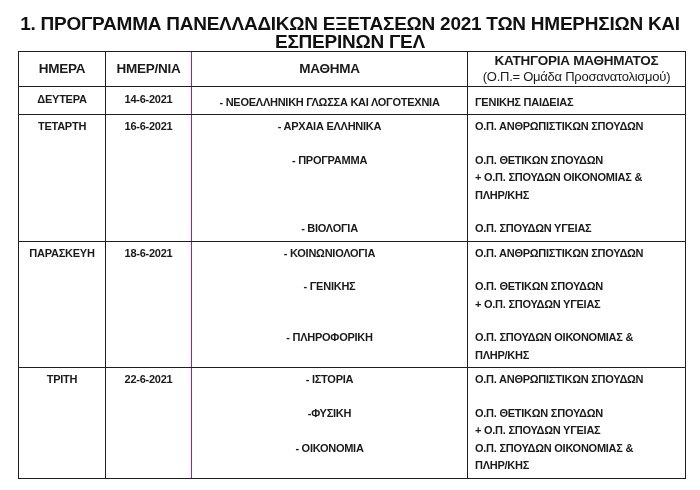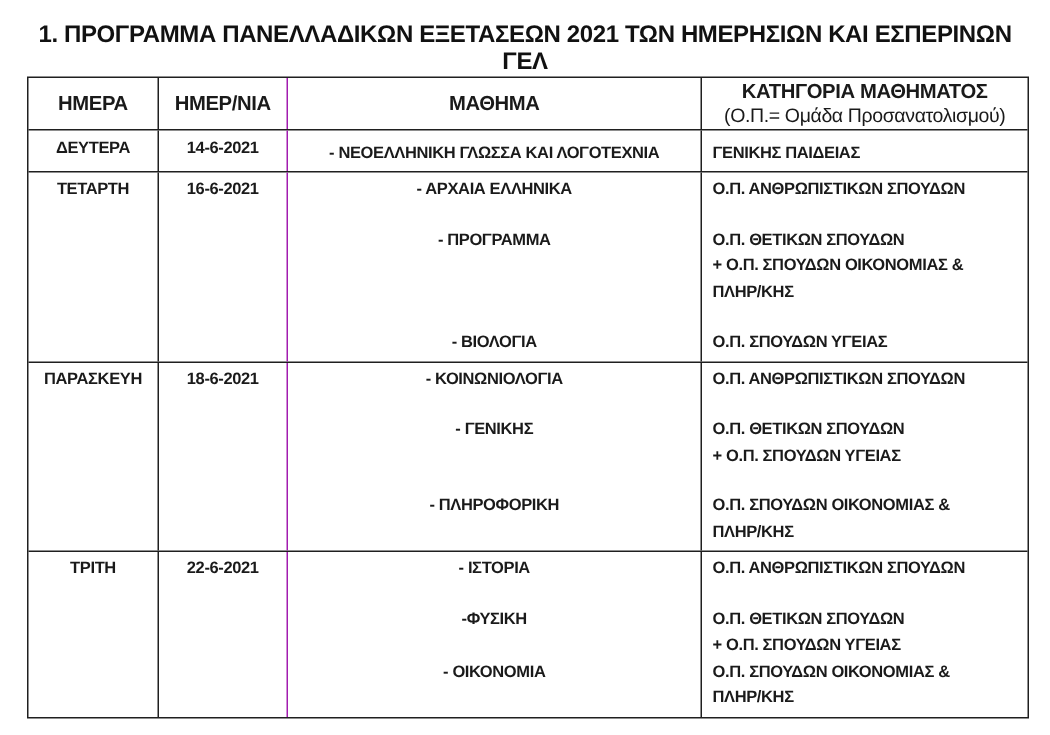--- a/index.html
+++ b/index.html
@@ -3,21 +3,21 @@
 <meta charset="utf-8">
 <style>
   html,body{margin:0;padding:0;background:#ffffff;}
   .page{
     position:relative;width:700px;height:490px;background:#ffffff;
     font-family:"Liberation Sans","DejaVu Sans",sans-serif;
     color:#1a1a1a;letter-spacing:-0.25px;overflow:hidden;
   }
   .title{
     margin:15px 10px 0 10px;text-align:center;
-    font-size:16px;font-weight:bold;line-height:18px;color:#111;
+    font-size:19px;font-weight:bold;line-height:18px;color:#111;
   }
   .table{
     position:absolute;left:18px;top:51px;width:666px;
     border:1.5px solid #1f1f1f;background:#fff;
   }
   .row{display:flex;border-bottom:1px solid #1f1f1f;align-items:stretch;}
   .row:last-child{border-bottom:none;}
   .c-day{width:86px;flex:0 0 86px;border-right:1px solid #1f1f1f;text-align:center;}
   .c-date{width:85px;flex:0 0 85px;border-right:1px solid #a21caf;text-align:center;}
   .c-subj{width:275px;flex:0 0 275px;border-right:1px solid #1f1f1f;text-align:center;}

